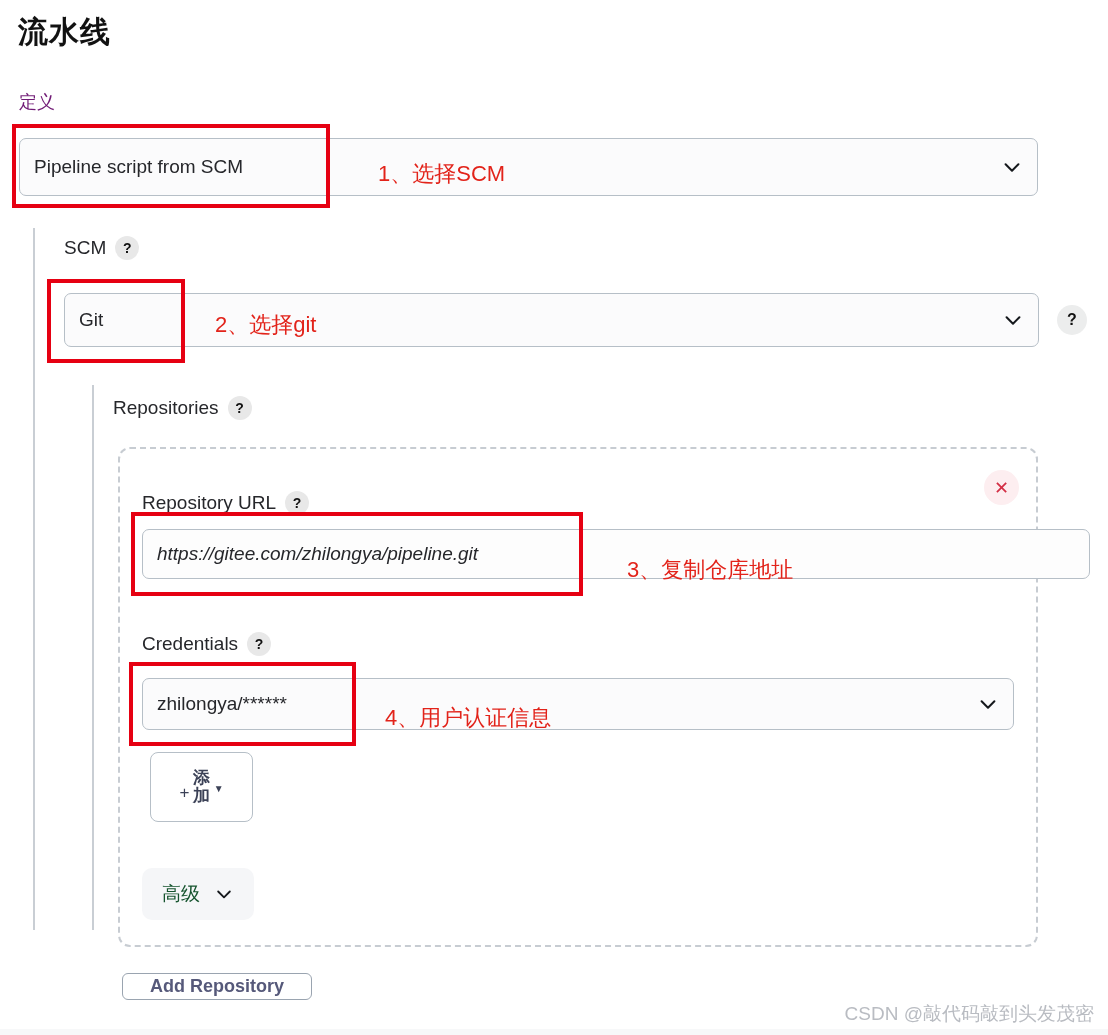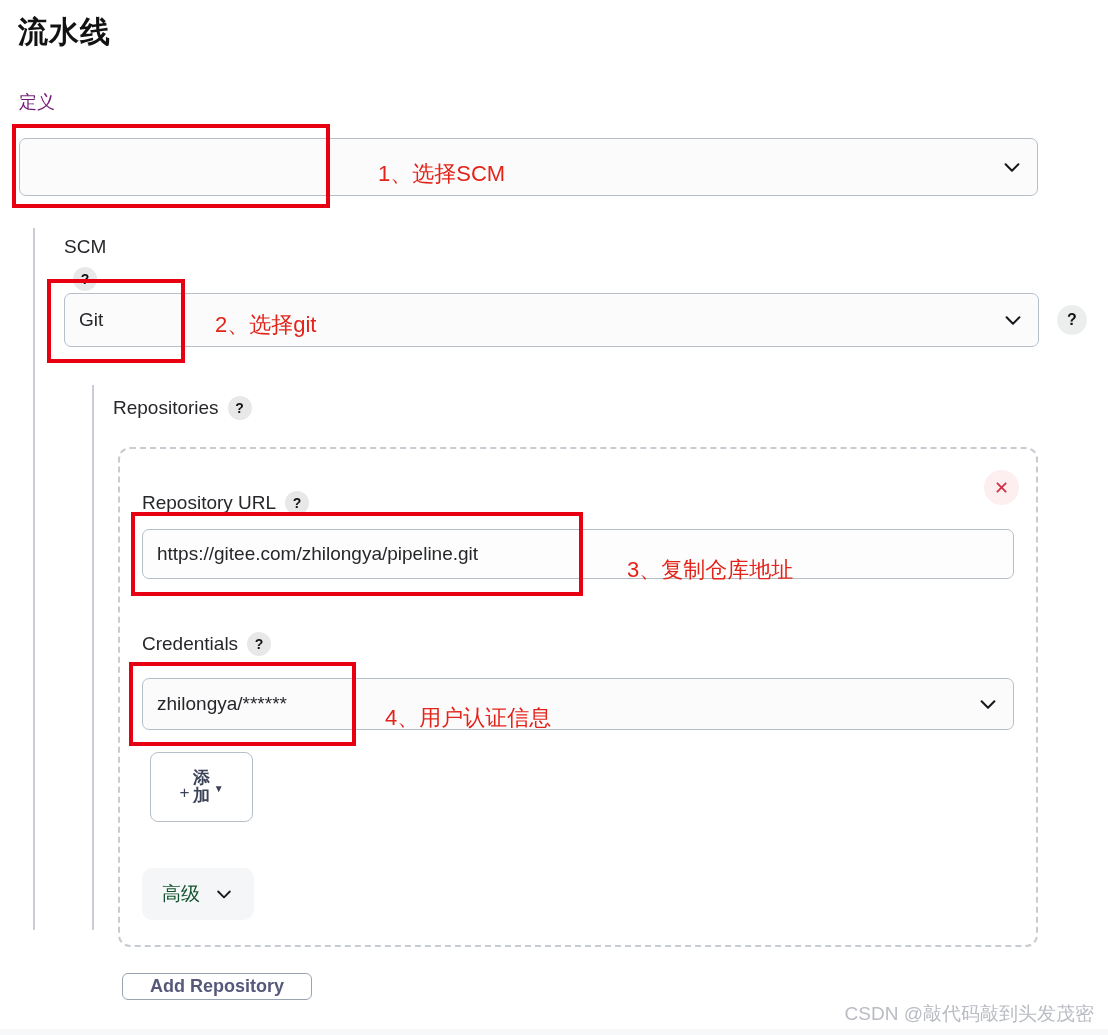--- a/index.html
+++ b/index.html
@@ -66,21 +66,21 @@
 
   .field-label {
     position: absolute;
     display: flex;
     align-items: center;
     gap: 9px;
     font-size: 19px;
     color: #26272b;
     white-space: nowrap;
   }
-  #scm-label   { left: 64px; top: 236px; flex-direction: column; }
+  #scm-label   { left: 64px; top: 236px; }
   #repos-label { left: 113px; top: 396px; }
   #url-label   { left: 142px; top: 479px; margin-top: 12px; }
   #cred-label  { left: 142px; top: 632px; }
 
   .help-badge {
     display: inline-flex;
     align-items: center;
     justify-content: center;
     width: 24px; height: 24px;
     border-radius: 50%;
@@ -127,21 +127,21 @@
     border: 1px solid #b6bfc7;
     border-radius: 7px;
     display: flex;
     align-items: center;
     padding: 0 14px;
     font-size: 19px;
     color: #26272b;
   }
   #url-input {
     left: 142px; top: 529px;
-    width: 872px; height: 50px;
+    width: 948px; height: 50px; font-style: italic;
   }
   #cred-select {
     left: 142px; top: 678px;
     width: 872px; height: 52px;
   }
 
   #remove-repo-btn {
     position: absolute;
     left: 984px; top: 470px;
     width: 35px; height: 35px;
@@ -256,20 +256,21 @@
   }
 </style>
 </head>
 <body>
 
 <div class="page-title">流水线</div>
 
 <div class="def-label">定义</div>
 
 <div class="select-box" id="definition-select">
+  <span>Pipeline script from SCM</span>
   <span class="chev">
     <svg width="22" height="22" viewBox="0 0 24 24" fill="none" stroke="#15181c" stroke-width="2.2" stroke-linecap="round" stroke-linejoin="round">
         <polyline points="5 9 12 16 19 9"></polyline>
       </svg>
   </span>
 </div>
 
 <div class="vline" id="scm-guide"></div>
 <div class="vline" id="repos-guide"></div>
 

